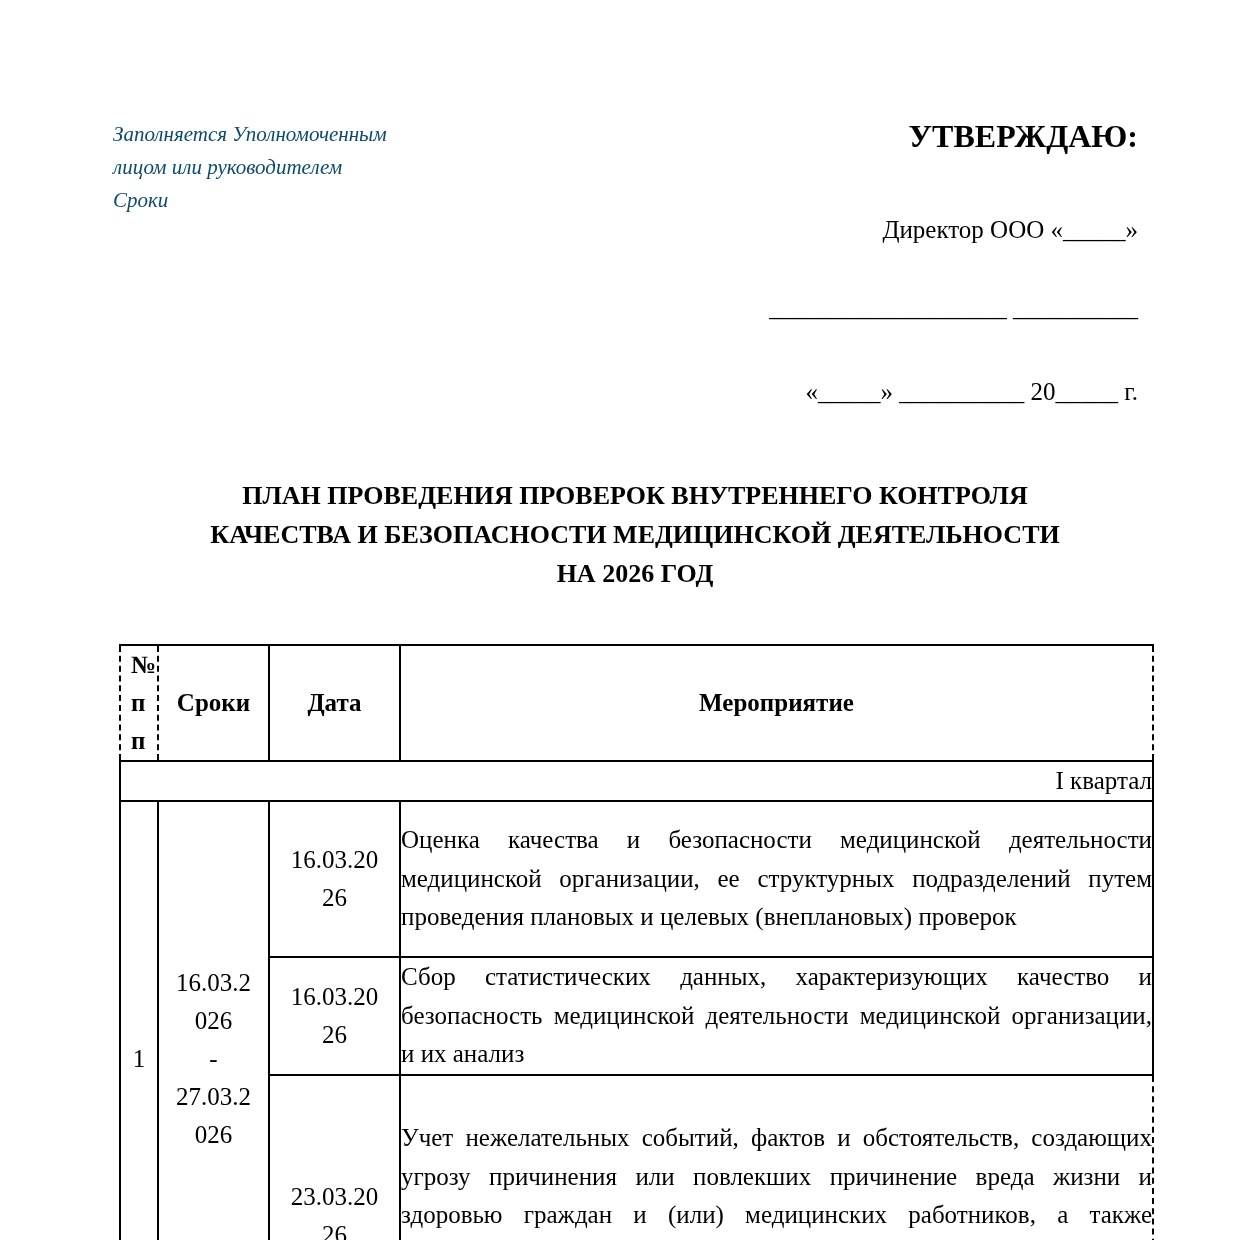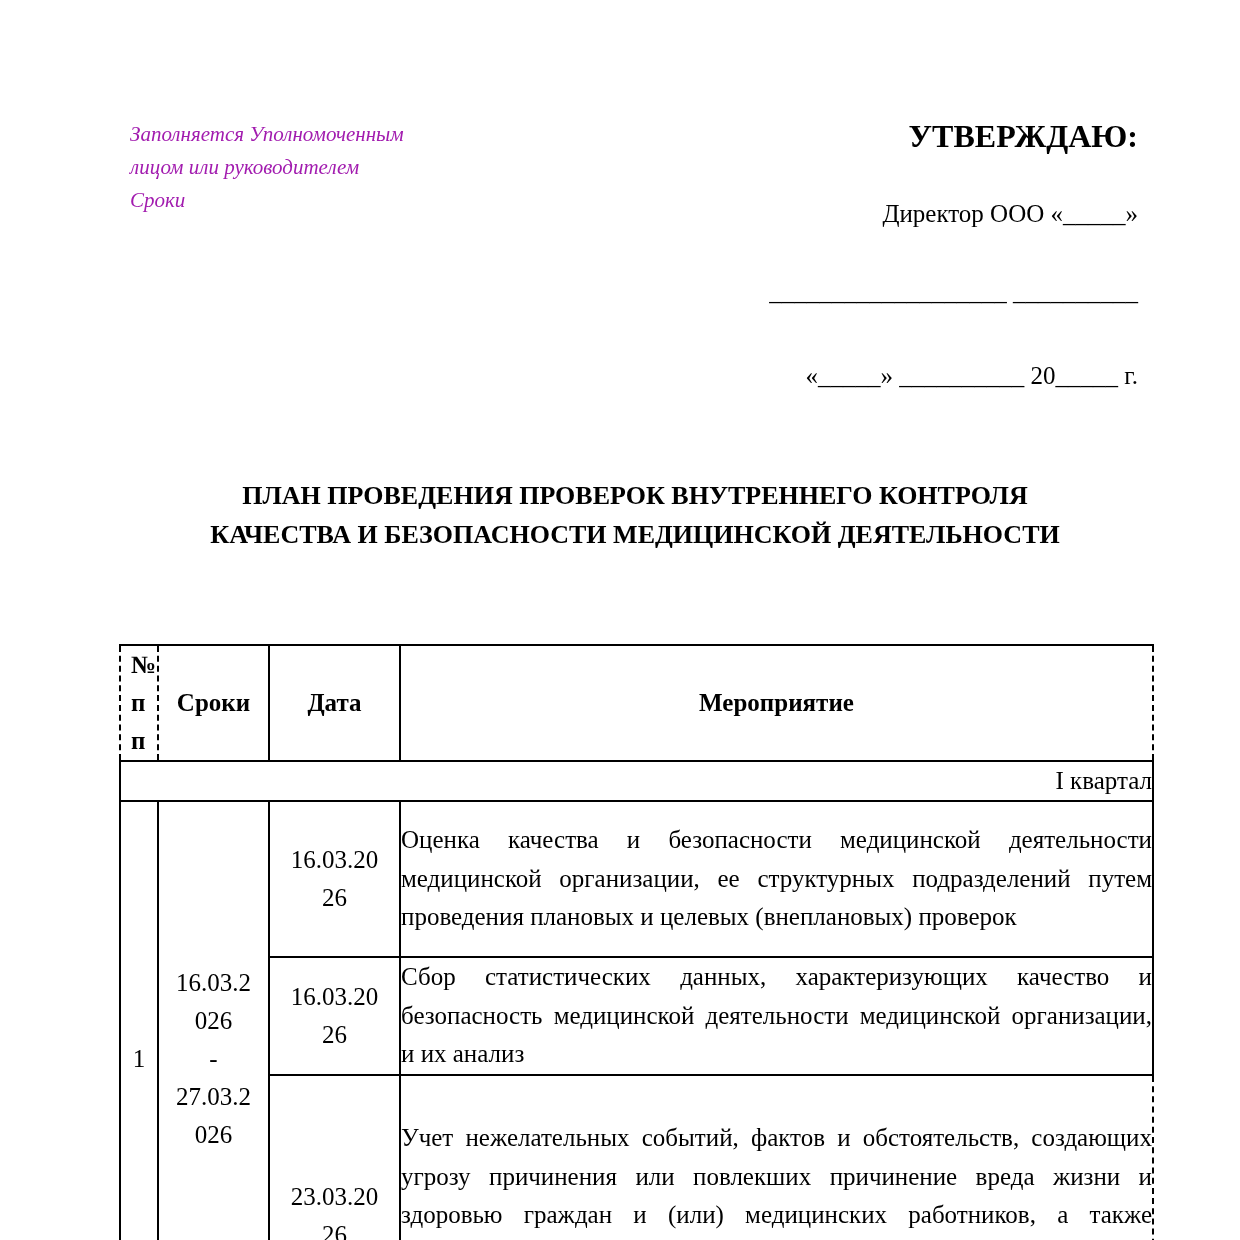--- a/index.html
+++ b/index.html
@@ -2,30 +2,30 @@
 <html><head>
 <meta charset="utf-8">
 <style>
   html, body { margin: 0; padding: 0; background: #ffffff; }
   body {
     width: 1240px; height: 1240px; overflow: hidden; position: relative;
     font-family: "Liberation Serif", "DejaVu Serif", serif;
     color: #000;
   }
   .note {
-    position: absolute; left: 130px; top: 118px; width: 360px;
-    color: #a21caf; font-style: italic; font-size: 21px; line-height: 33px;
+    position: absolute; left: 113px; top: 118px; width: 360px;
+    color: #0c4a6e; font-style: italic; font-size: 21px; line-height: 33px;
   }
   .approve {
     position: absolute; right: 102px; top: 118px; width: 520px; text-align: right;
     font-size: 25px;
   }
   .approve .title { font-weight: bold; font-size: 32px; line-height: 36px; }
   .approve .line { line-height: 36px; }
-  .approve .director { margin-top: 42px; }
+  .approve .director { margin-top: 58px; }
   .approve .sig { margin-top: 42px; text-align: right; }
   .approve .date { margin-top: 48px; }
 
   .doc-title {
     position: absolute; left: 120px; width: 1030px; top: 476px;
     text-align: center; font-weight: bold; font-size: 26px; line-height: 39px;
   }
 
   table.plan {
     position: absolute; left: 119px; top: 644px; width: 1033px;
@@ -65,20 +65,21 @@
 <div class="approve">
   <div class="title line">УТВЕРЖДАЮ:</div>
   <div class="line director">Директор ООО «_____»</div>
   <div class="line sig">___________________  __________</div>
   <div class="line date">«_____» __________ 20_____ г.</div>
 </div>
 
 <div class="doc-title">
   <div>ПЛАН ПРОВЕДЕНИЯ ПРОВЕРОК ВНУТРЕННЕГО КОНТРОЛЯ</div>
   <div>КАЧЕСТВА И БЕЗОПАСНОСТИ МЕДИЦИНСКОЙ ДЕЯТЕЛЬНОСТИ</div>
+  <div>НА 2026 ГОД</div>
 </div>
 
 <table class="plan">
   <colgroup>
     <col class="c1">
       <col class="c2">
       <col class="c3">
       <col class="c4">
   </colgroup>
   <tbody>

